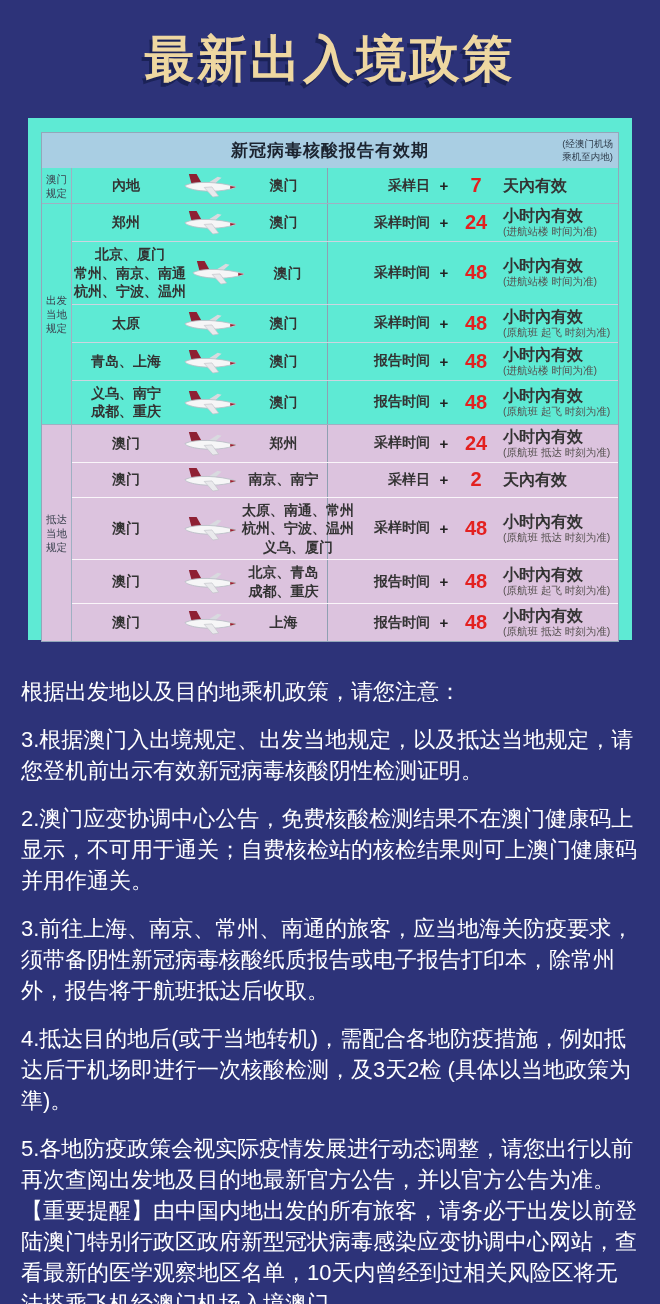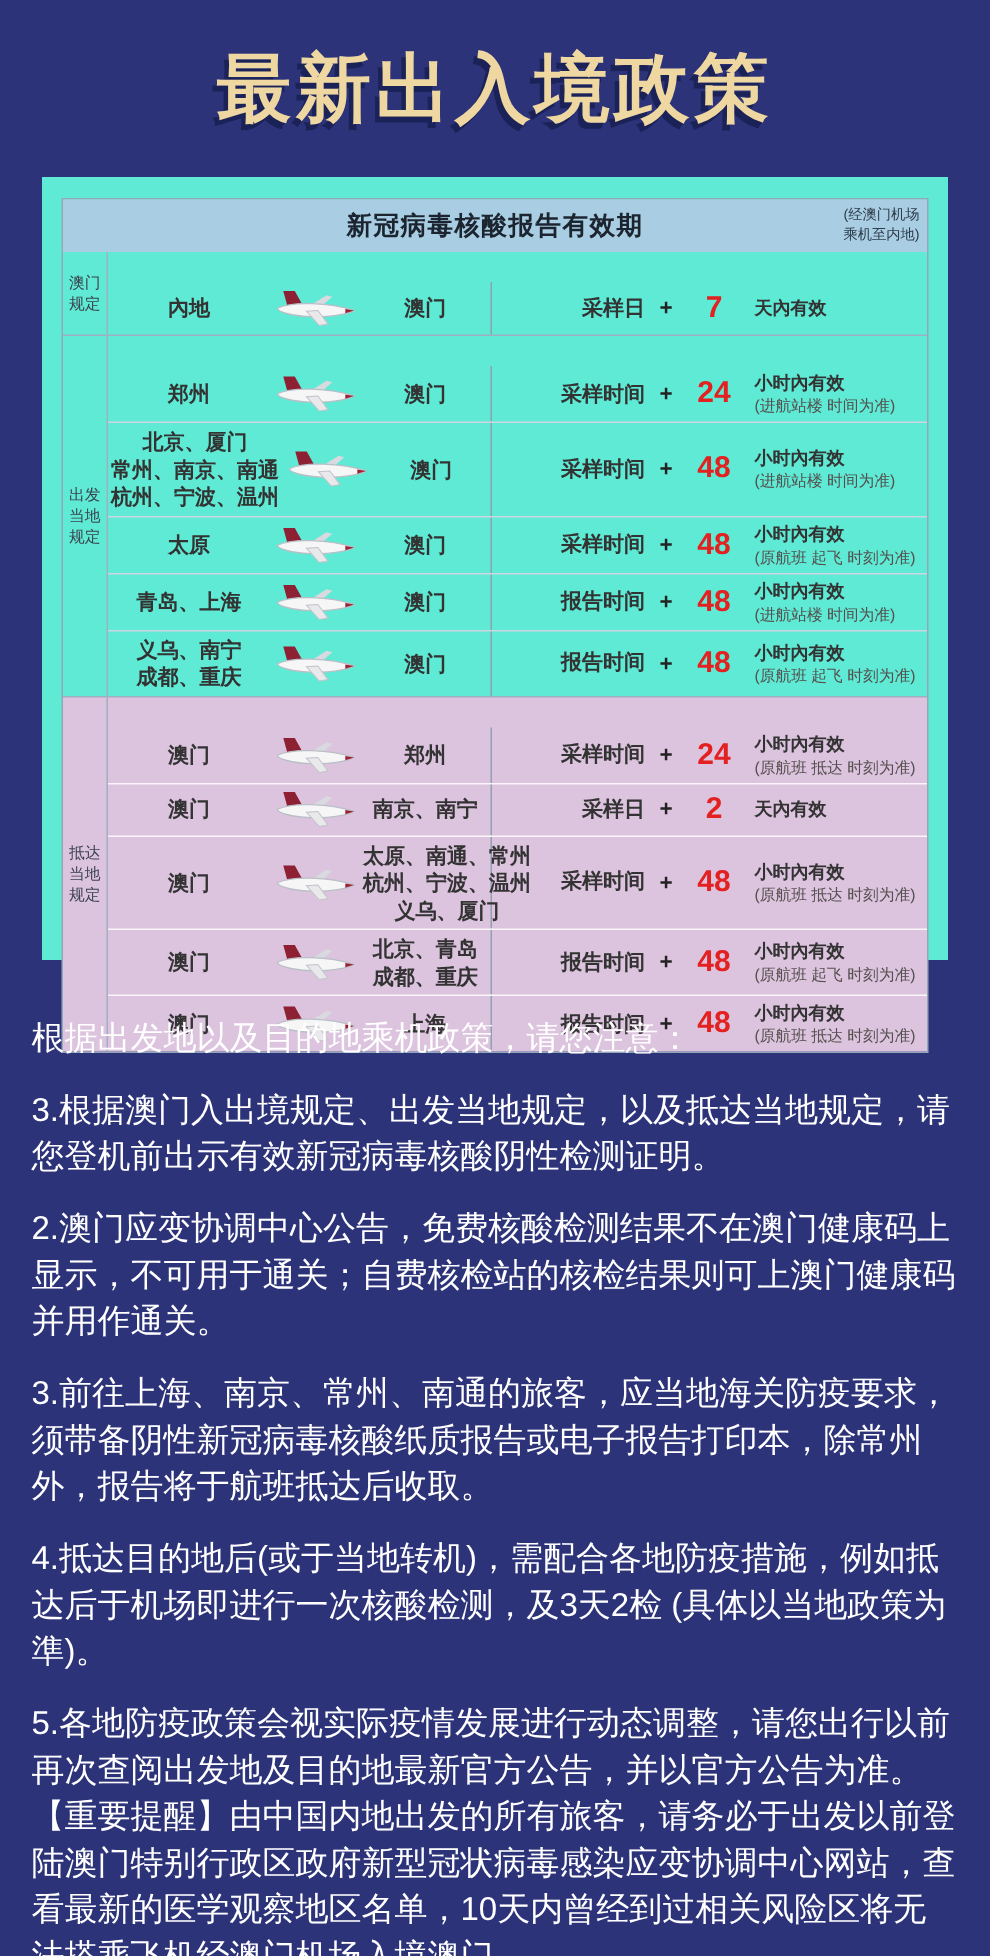--- a/index.html
+++ b/index.html
@@ -41,21 +41,21 @@
   }
   .group { display: flex; }
   .group + .group { border-top: 1px solid #9fb0c2; }
   .group.pink { background: var(--pink, #dcc3de); }
   .group-label {
     width: 30px; flex: 0 0 30px;
     border-right: 1px solid #9fb0c2;
     display: flex; flex-direction: column; align-items: center; justify-content: center;
     font-size: 10.5px; line-height: 14px; color: #3c4350;
   }
-  .rows { flex: 1; display: flex; flex-direction: column; margin-top: 20px; }
+  .rows { flex: 1; display: flex; flex-direction: column; }
   .row { display: flex; align-items: stretch; min-height: 35px; }
   .row + .row { border-top: 1px solid #ccd5e0; }
   .group.pink .row + .row { border-top: 1px solid rgba(255,255,255,0.85); }
 
   .route-cell {
     flex: 0 0 256px; width: 256px;
     border-right: 1px solid #8fa0b2;
     display: flex; align-items: center;
     padding: 3px 2px;
   }
@@ -65,21 +65,21 @@
     font-size: 14px; font-weight: 700; color: #333; line-height: 18.5px; white-space: nowrap;
   }
   .plane { flex: 0 0 64px; display: flex; align-items: center; justify-content: center; }
   .plane svg { width: 58px; height: 25px; }
 
   .valid-cell { flex: 1; display: flex; align-items: center; padding: 3px 0; }
   .basis { flex: 0 0 102px; text-align: right; font-size: 14px; font-weight: 700; color: #333; }
   .plus  { flex: 0 0 28px; text-align: center; font-size: 15px; font-weight: 700; color: #222; }
   .value { flex: 0 0 36px; text-align: center; font-size: 20px; font-weight: 700; color: var(--red, #e32120); }
   .unit-block { flex: 1; padding-left: 9px; text-align: left; }
-  .unit { font-size: 12px; font-weight: 700; color: #333; line-height: 17px; }
+  .unit { font-size: 16px; font-weight: 700; color: #333; line-height: 17px; }
   .vnote { font-size: 10.5px; color: #55504f; line-height: 13px; margin-top: 1px; }
 
   .footnote {
     margin-top: auto; padding-top: 7px;
     display: flex; justify-content: space-between;
     font-size: 11.5px; color: #2b2b2b;
   }
 
   
   .notices {

